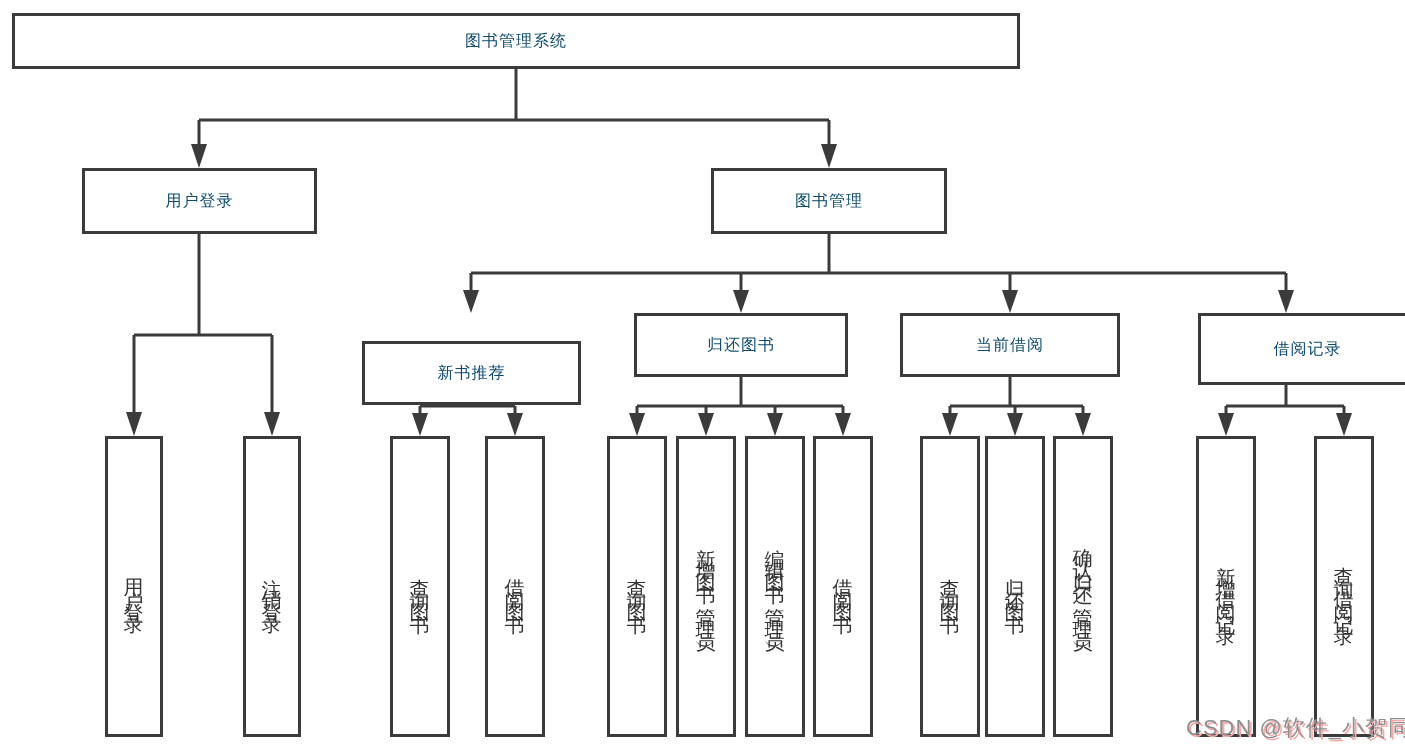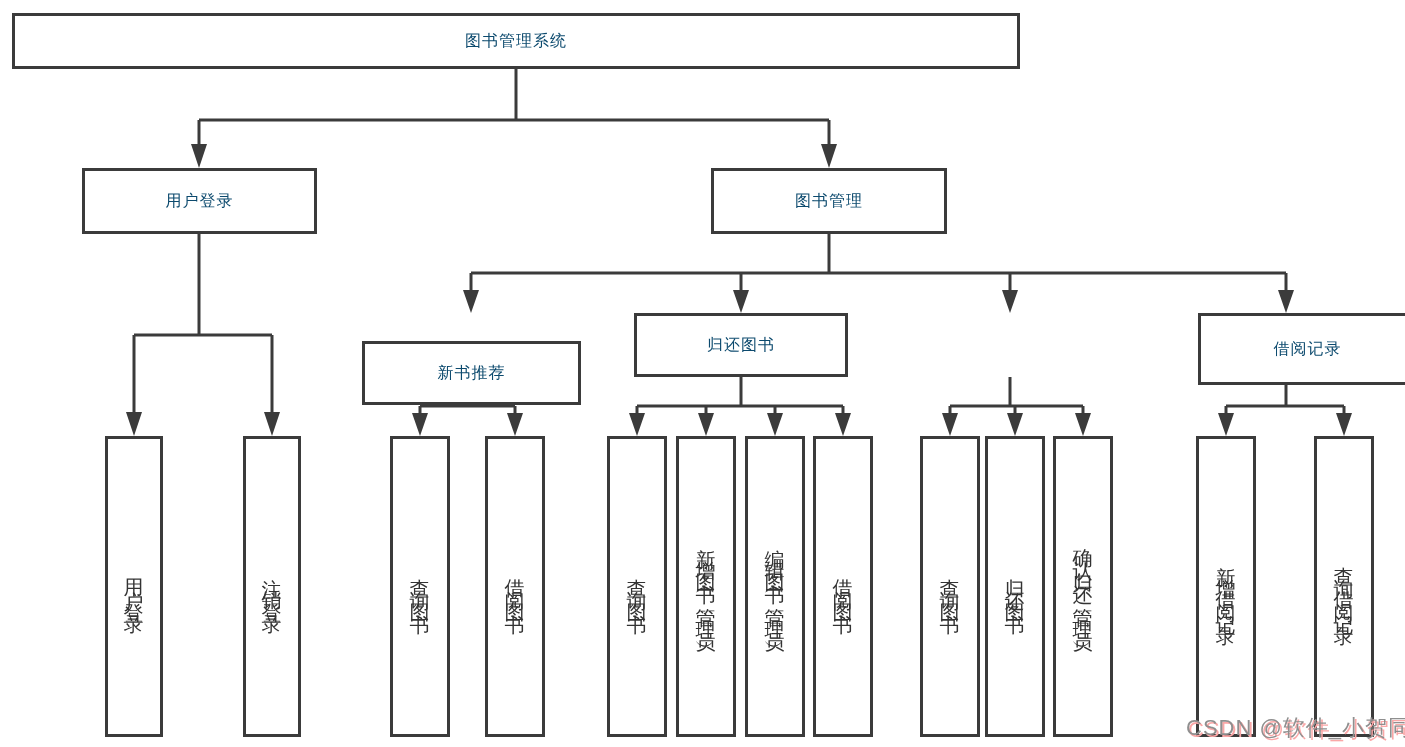--- a/index.html
+++ b/index.html
@@ -156,20 +156,21 @@
     </g>
   </svg>
 
   <div class="box" style="left:12px; top:13px; width:1008px; height:56px;">图书管理系统</div>
 
   <div class="box" style="left:82px; top:168px; width:235px; height:66px;">用户登录</div>
   <div class="box" style="left:711px; top:168px; width:236px; height:66px;">图书管理</div>
 
   <div class="box" style="left:362px; top:313px; width:219px; height:64px;margin-top:28px;">新书推荐</div>
   <div class="box" style="left:634px; top:313px; width:214px; height:64px;">归还图书</div>
+  <div class="box" style="left:900px; top:313px; width:220px; height:64px;">当前借阅</div>
   <div class="box" style="left:1177px; top:313px; width:219px; height:72px;margin-left:21px;">借阅记录</div>
 
   <div class="vbox" style="left:105px; width:58px;">
     <span class="vtext">用户登录</span>
   </div>
   <div class="vbox" style="left:243px; width:58px;">
     <span class="vtext">注销登录</span>
   </div>
 
   <div class="vbox" style="left:390px;">

